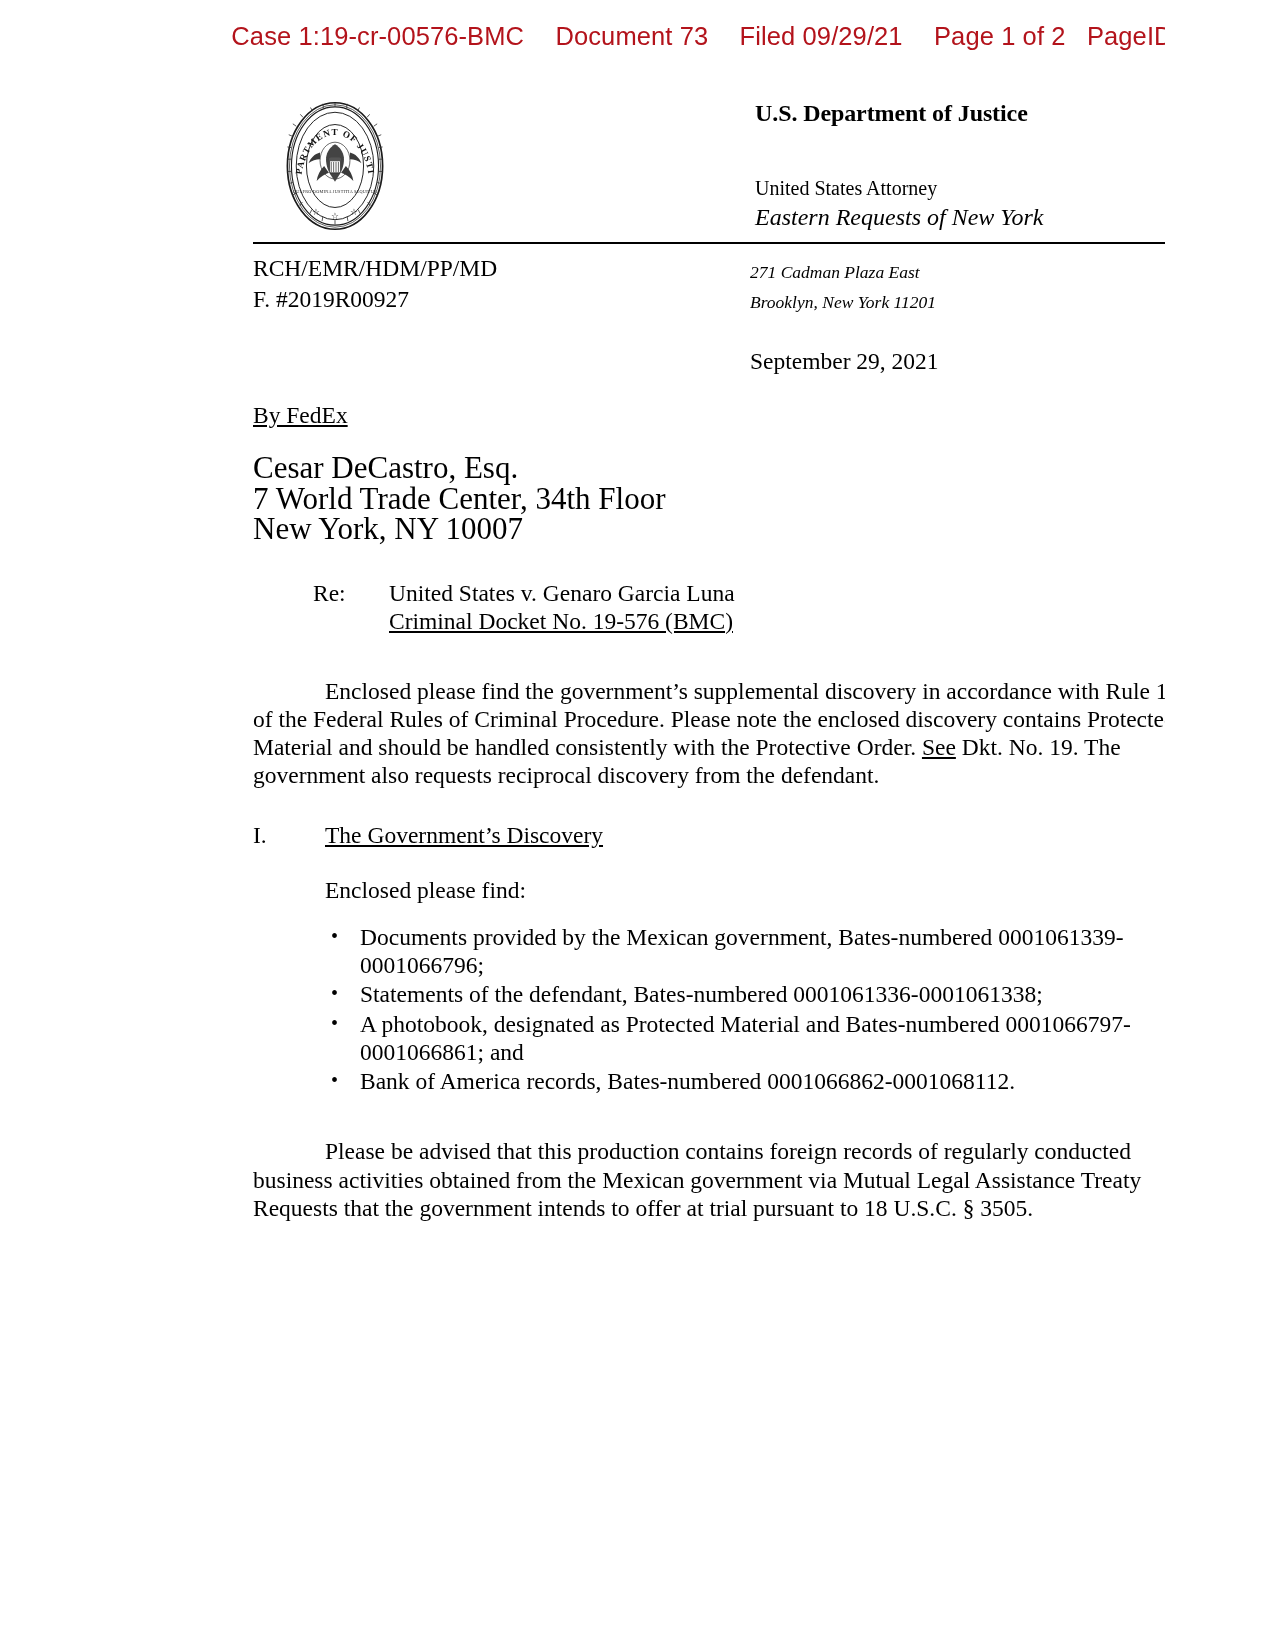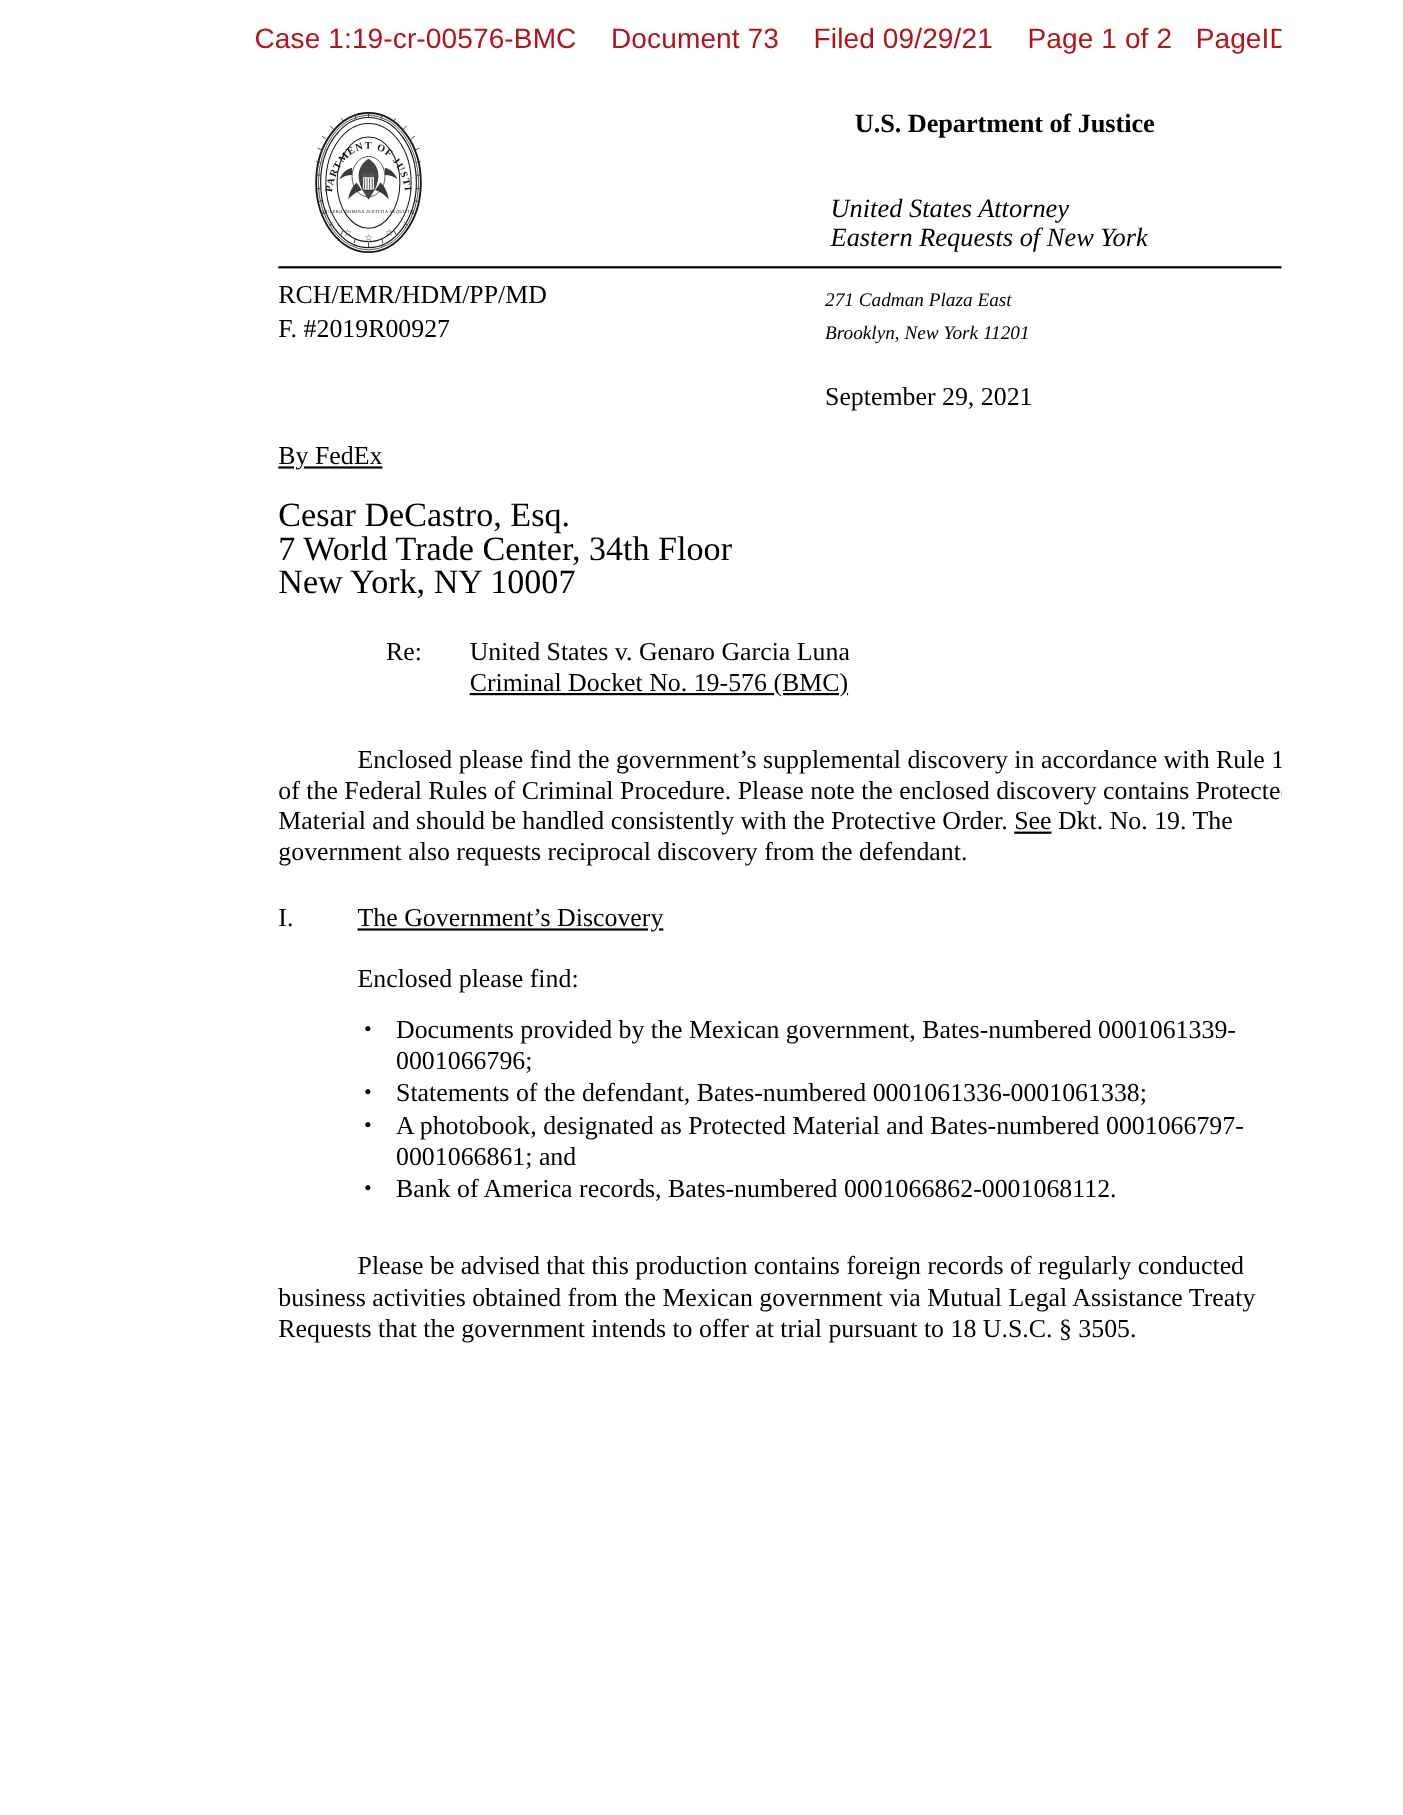--- a/index.html
+++ b/index.html
@@ -53,33 +53,32 @@
   }
   .seal {
     position: absolute;
     left: 14px;
     top: 6px;
     width: 136px;
     height: 136px;
   }
   .dept-title {
     position: absolute;
-    left: 524px;
+    left: 502px;
     top: 8px;
     font-weight: bold;
     font-size: 24px;
     letter-spacing: -0.1px;
     white-space: nowrap;
   }
   .usa-line1 {
     position: absolute;
     left: 502px;
     top: 85px;
-    font-style: italic;
-    font-size: 24px;
+    font-size: 20px;
     white-space: nowrap;
   }
   .usa-line2 {
     position: absolute;
     left: 502px;
     top: 112px;
     font-style: italic;
     font-size: 24px;
     white-space: nowrap;
   }
@@ -130,21 +129,21 @@
 
   .addressee {
     margin-top: 24px;
     font-size: 31px;
     line-height: 30.5px;
   }
 
   
   .re-block {
     margin-top: 34px;
-    margin-left: 98px;
+    margin-left: 60px;
     font-size: 23.5px;
     line-height: 28px;
   }
   .re-row { display: flex; }
   .re-label { width: 76px; flex: 0 0 76px; }
   .re-value { white-space: nowrap; }
   .re-value.underlined {
     text-decoration: underline;
     text-underline-offset: 2px;
   }

